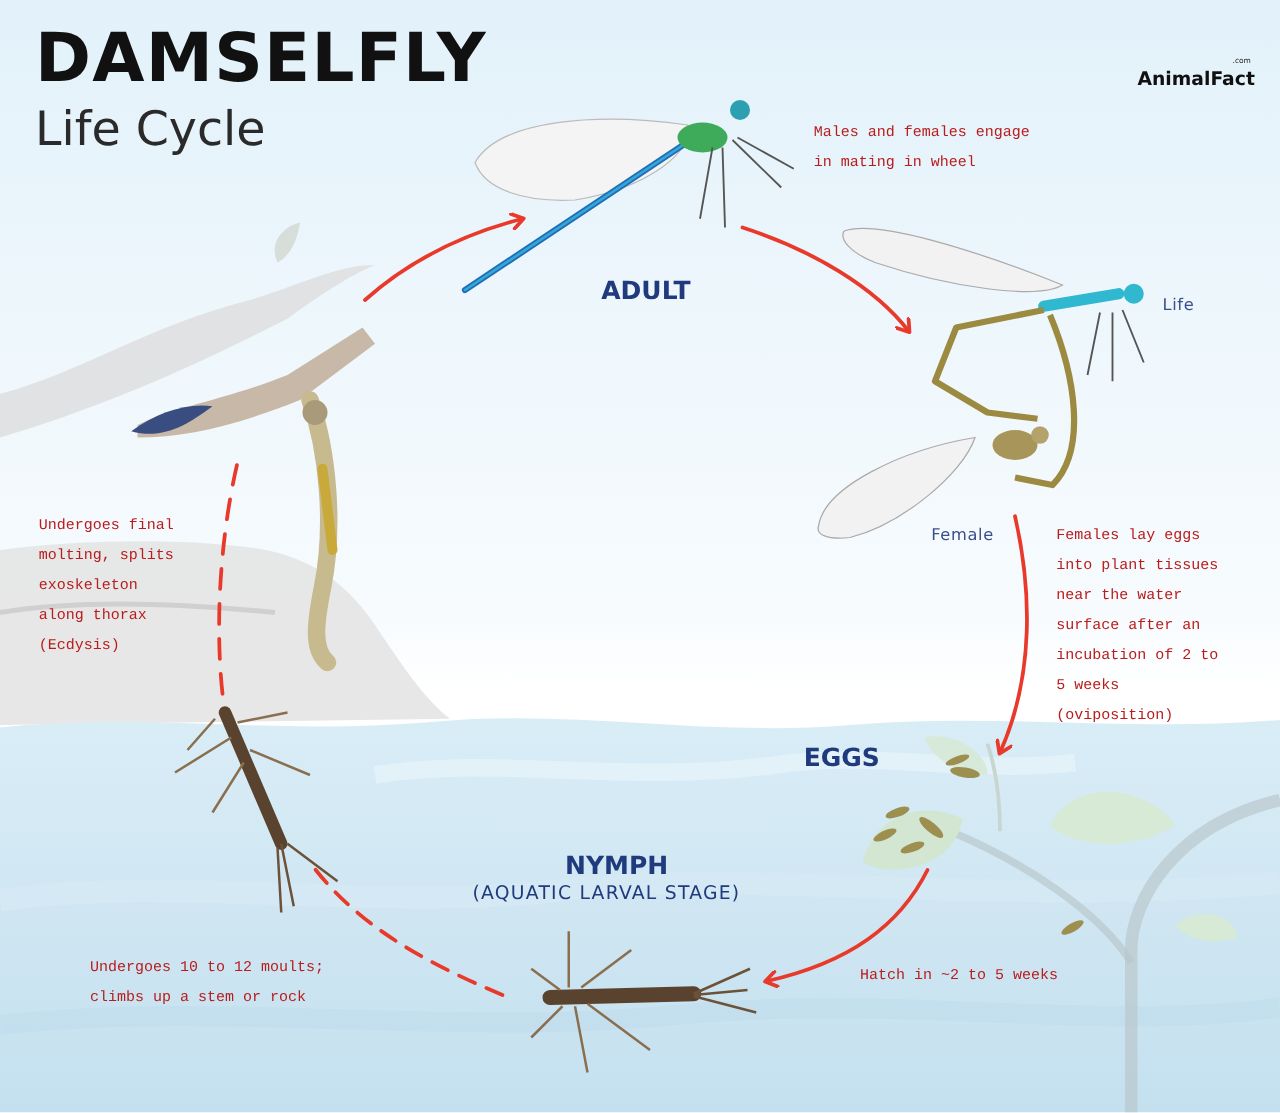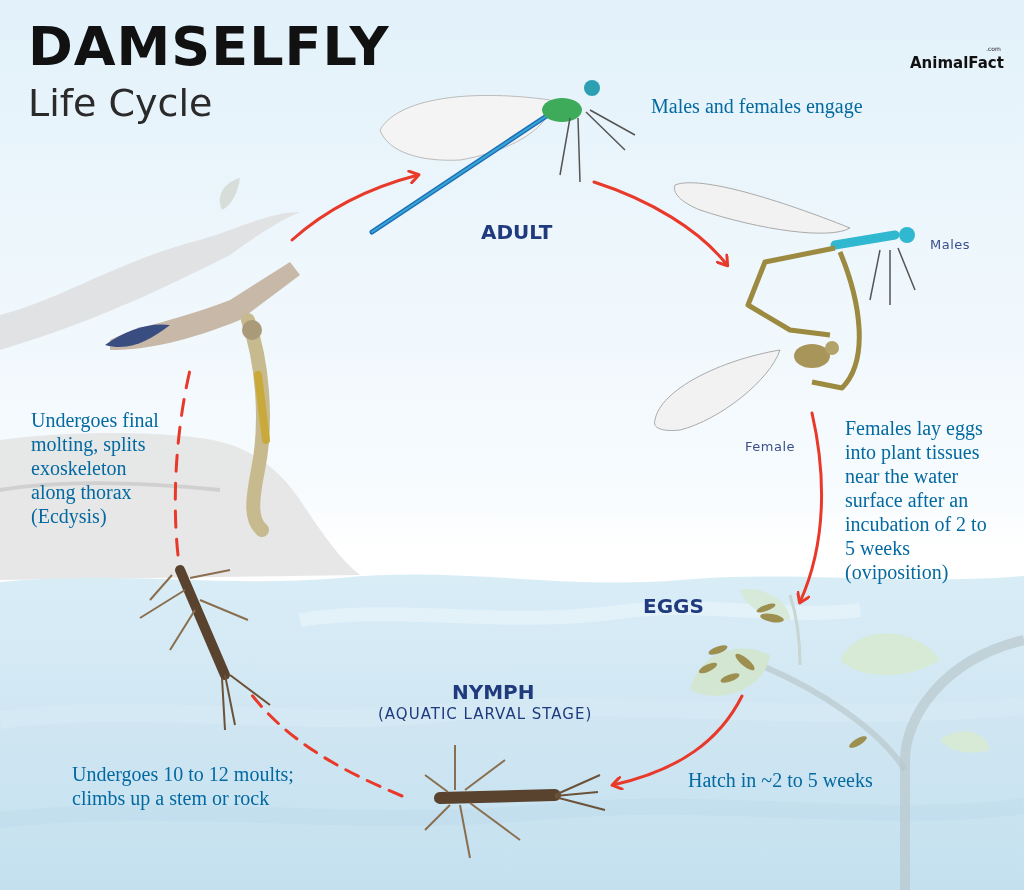--- a/index.html
+++ b/index.html
@@ -29,21 +29,21 @@
   }
   .stage {
     font-family: "DejaVu Sans", sans-serif; font-weight: bold; color: #1f3a7d;
     font-size: 20px; line-height: 1;
   }
   .stage-sub {
     font-family: "DejaVu Sans", sans-serif; color: #1f3a7d; font-size: 15px;
     letter-spacing: 1px; line-height: 1;
   }
   .desc {
-    font-family: Liberation Serif, serif; color: #0369a1; font-size: 20px;
+    font-family: Liberation Mono, monospace; color: #b91c1c; font-size: 12px;
     line-height: 24px;
   }
   .sex-label {
     font-family: "DejaVu Sans", sans-serif; color: #3b4f8c; font-size: 13px;
     letter-spacing: 0.5px;
   }
 </style>
 </head>
 <body>
 
@@ -142,25 +142,26 @@
 <div class="abs title-main">DAMSELFLY</div>
 <div class="abs title-sub">Life Cycle</div>
 <div class="abs logo">AnimalFact</div>
 <div class="abs logo-sub">.com</div>
 
 <div class="abs stage" style="left:481px; top:222px;">ADULT</div>
 <div class="abs stage" style="left:643px; top:596px;">EGGS</div>
 <div class="abs stage" style="left:452px; top:682px;">NYMPH</div>
 <div class="abs stage-sub" style="left:378px; top:707px;">(AQUATIC LARVAL STAGE)</div>
 
-<div class="abs sex-label" style="left:930px; top:237px;">Males</div>
-<div class="abs sex-label" style="left:745px; top:439px;">Female</div>
+<div class="abs sex-label" style="left:930px; top:237px;">Life</div>
+<div class="abs sex-label" style="left:745px; top:421px;">Female</div>
 
 <div class="abs desc" style="left:651px; top:94px;">
   <div>Males and females engage</div>
+  <div>in mating in wheel</div>
 </div>
 
 <div class="abs desc" style="left:845px; top:416px;">
   <div>Females lay eggs</div>
   <div>into plant tissues</div>
   <div>near the water</div>
   <div>surface after an</div>
   <div>incubation of 2 to</div>
   <div>5 weeks</div>
   <div>(oviposition)</div>

